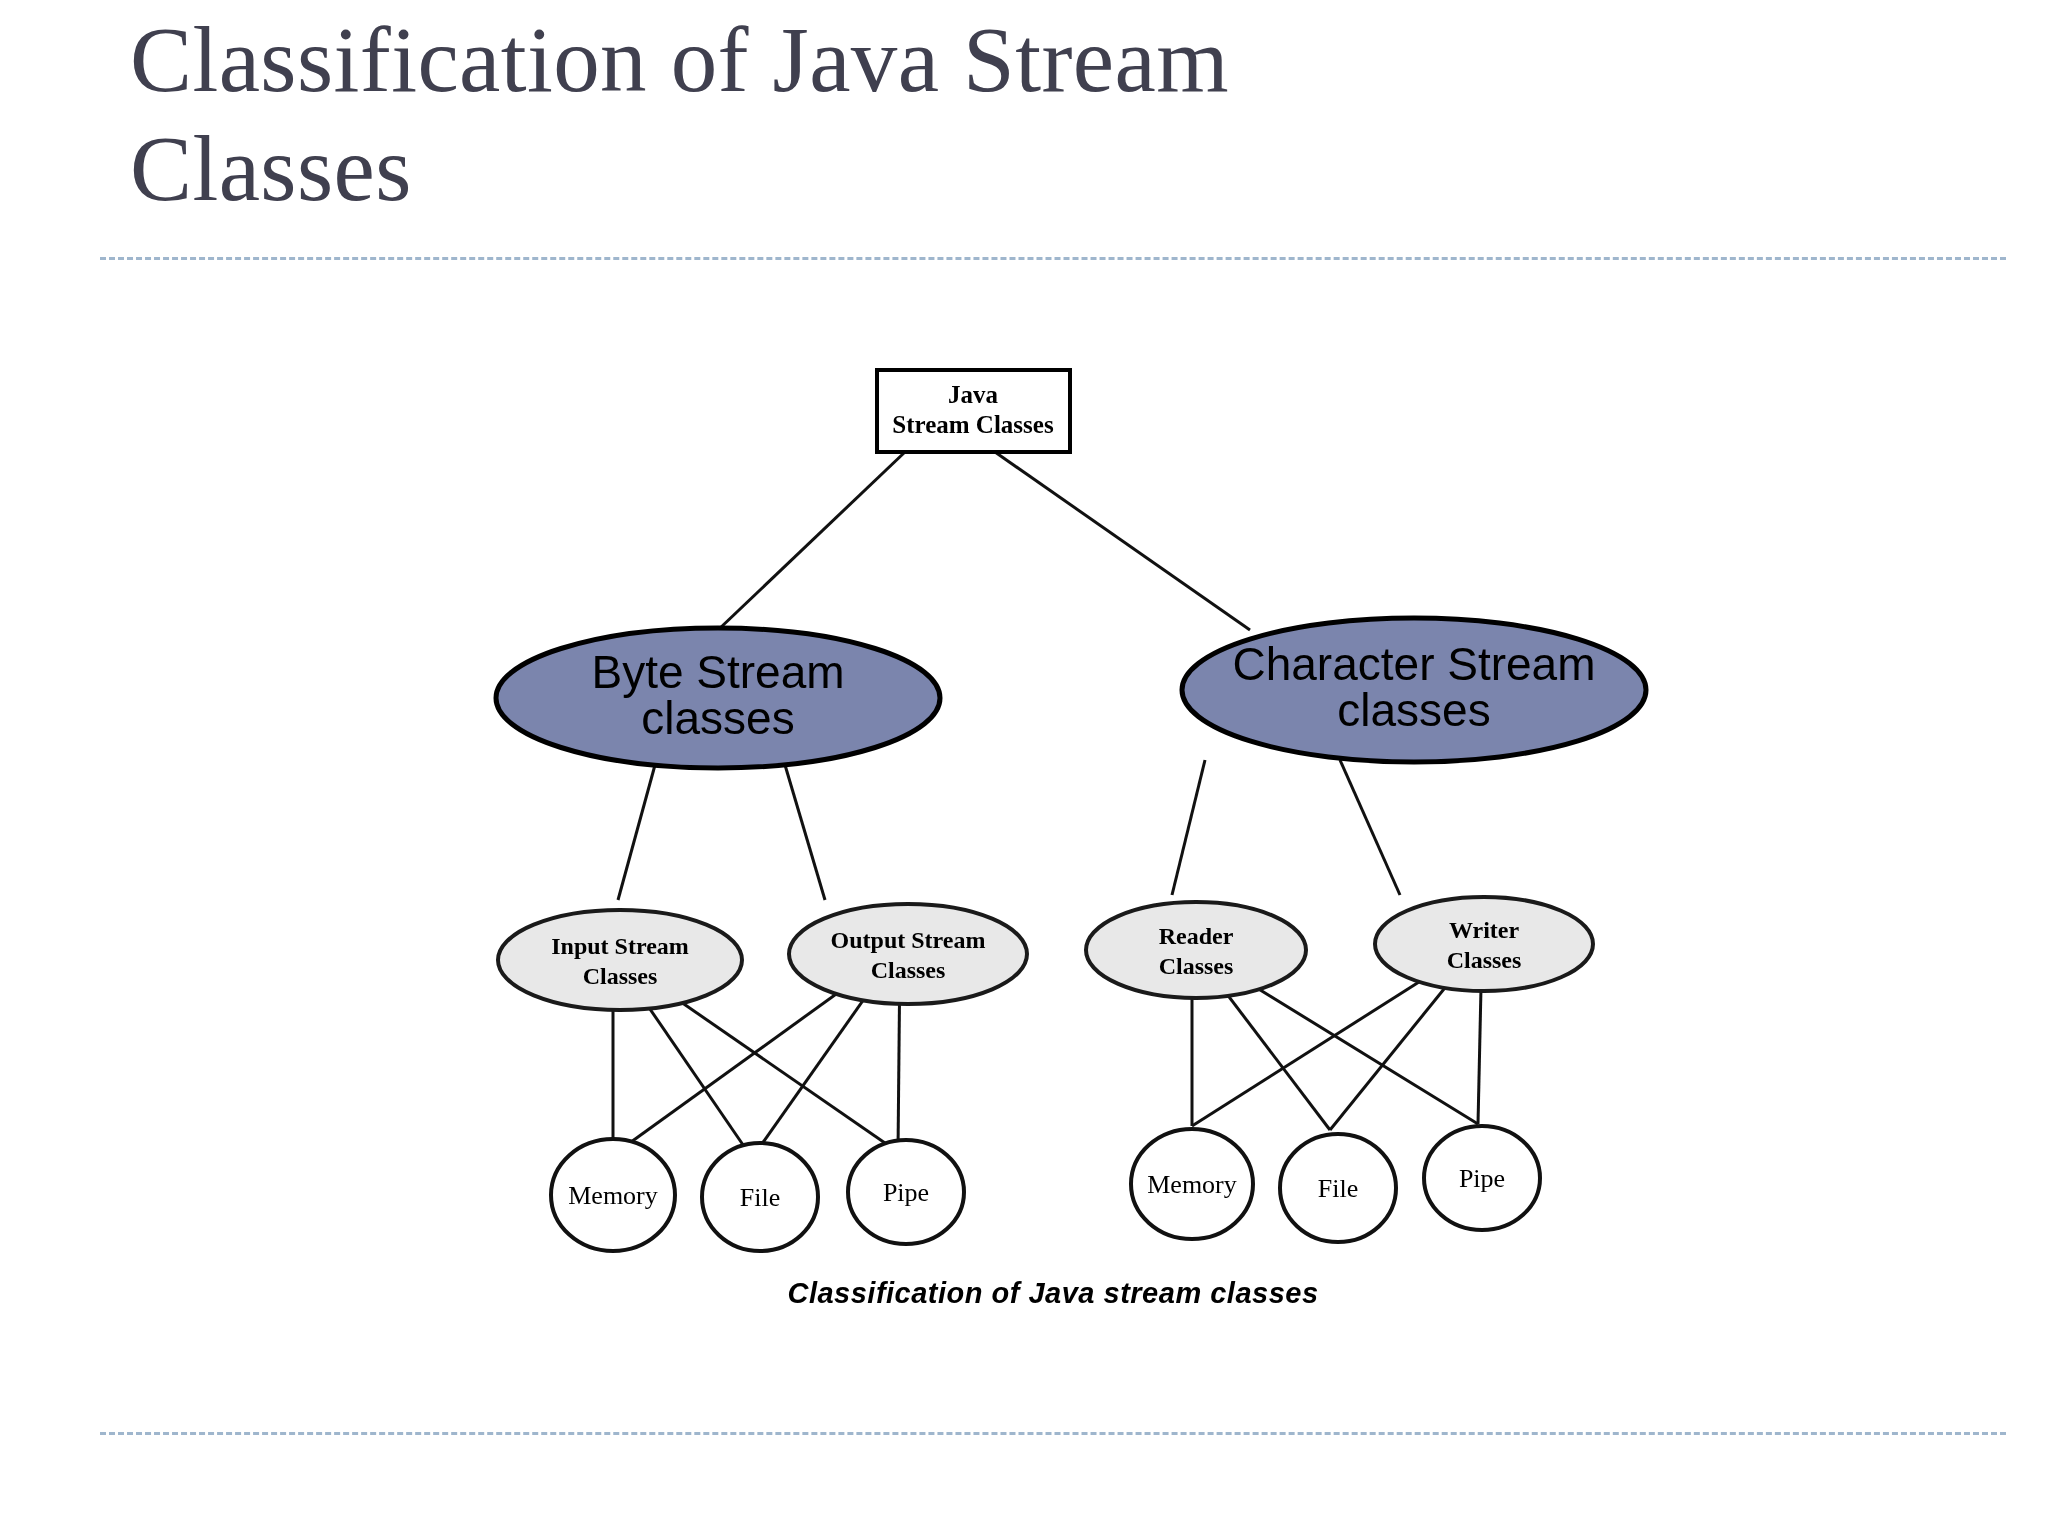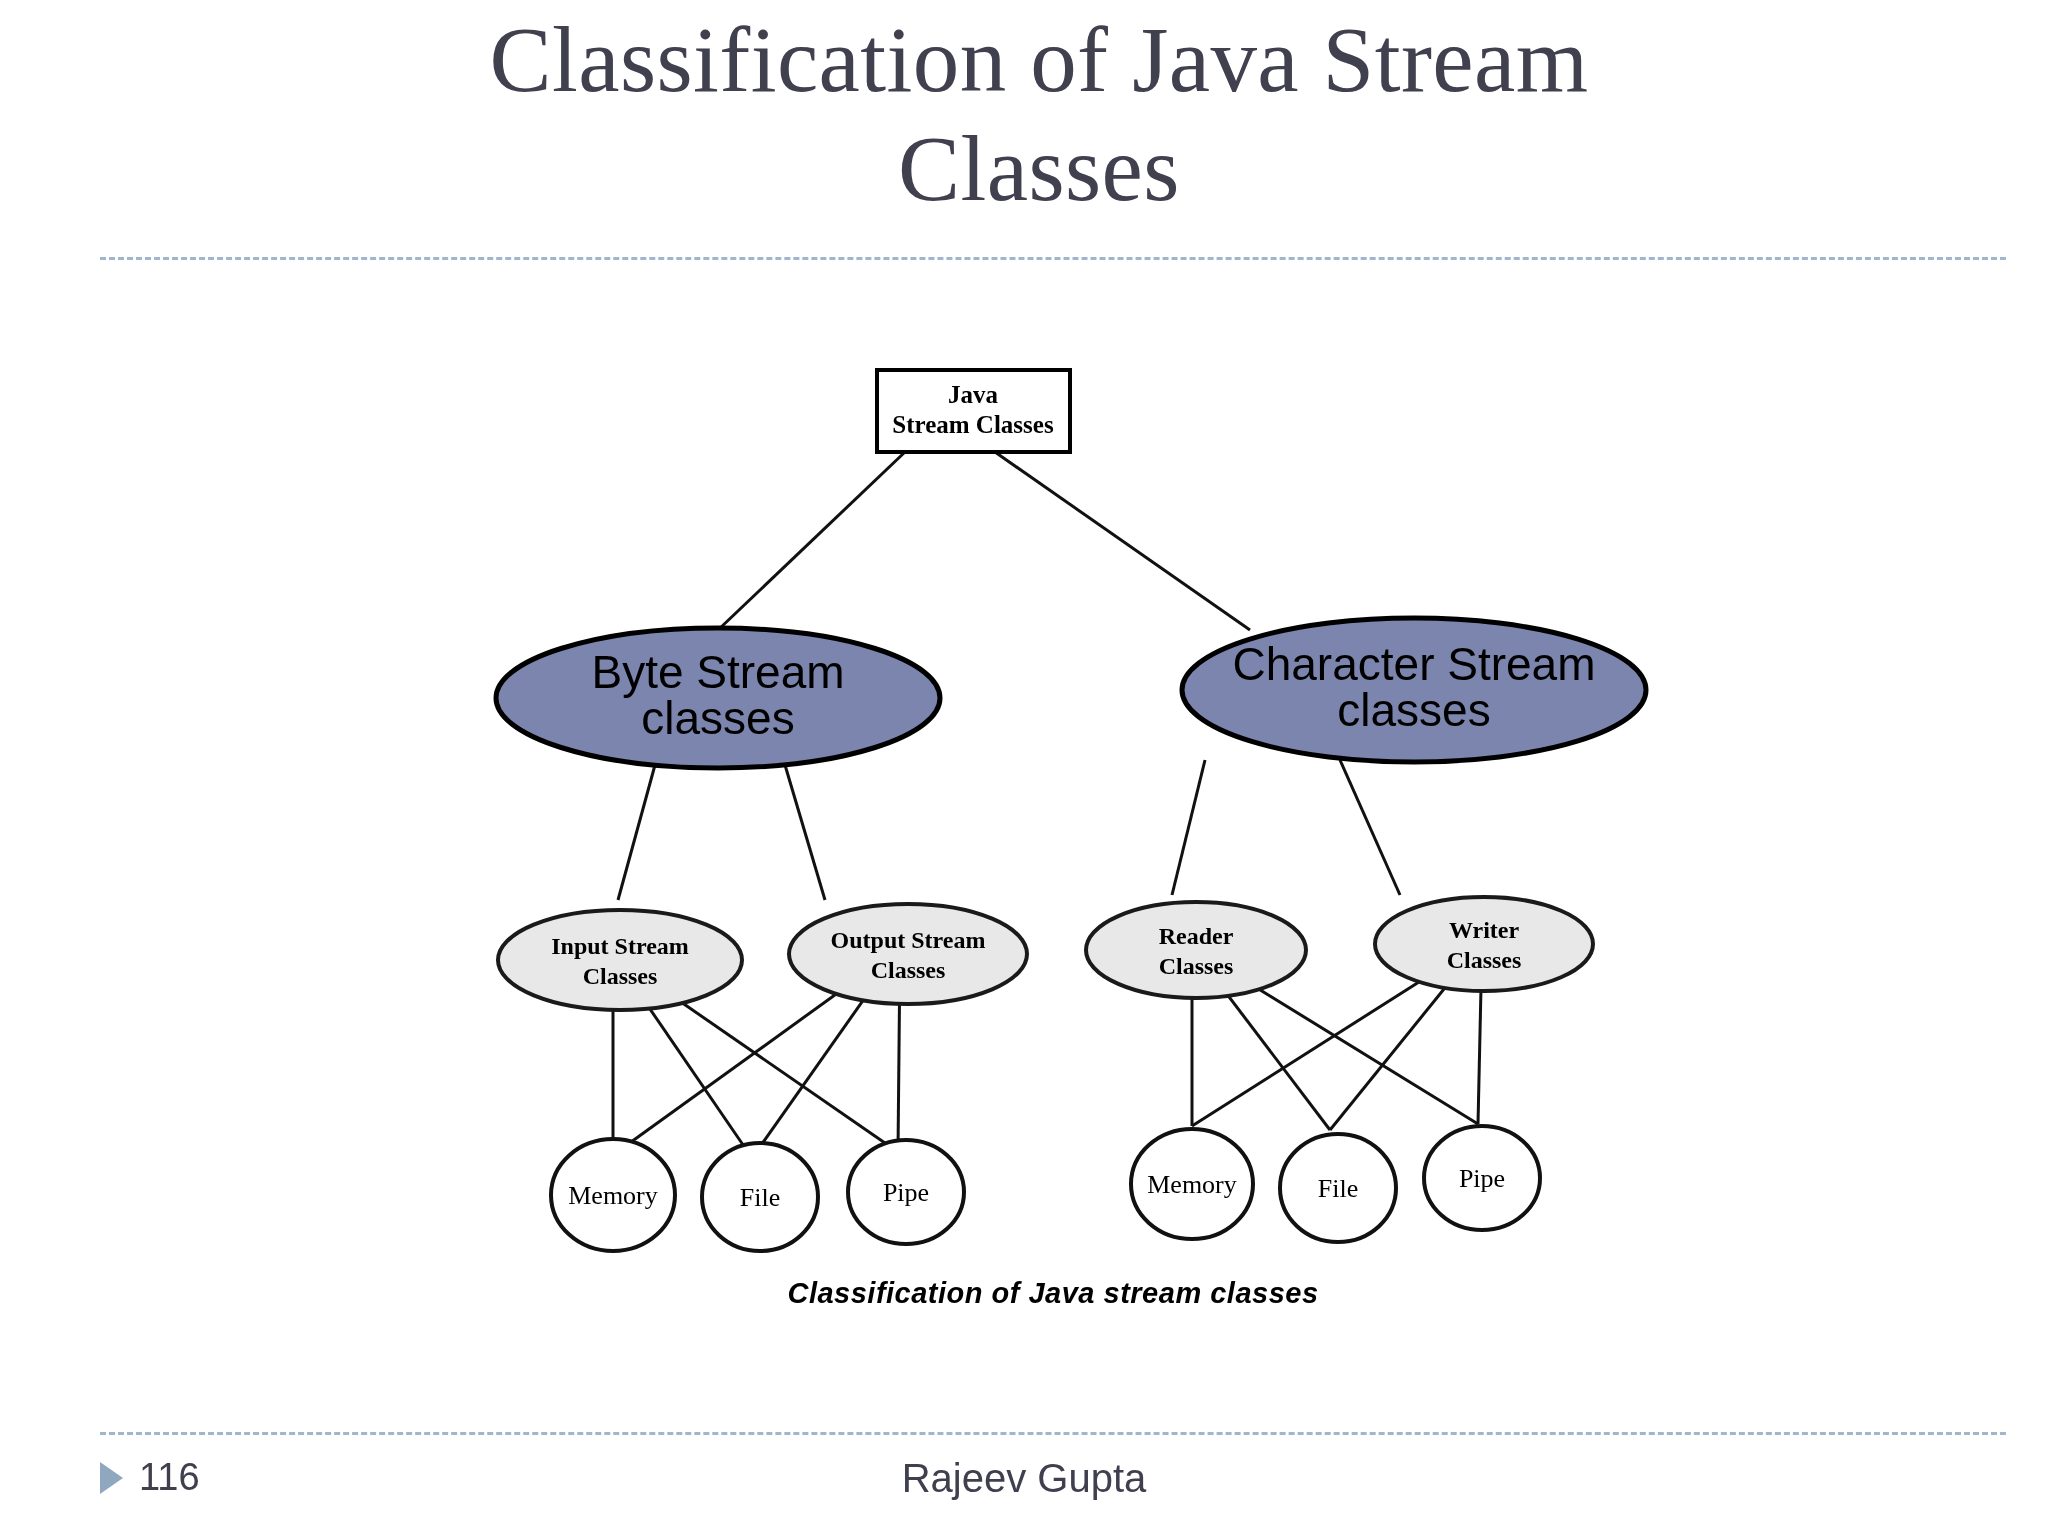--- a/index.html
+++ b/index.html
@@ -18,24 +18,23 @@
   
   .slide {
     position: absolute;
     inset: 0;
     background: #ffffff;
   }
 
   
   .title-block {
     position: absolute;
-    left: 124px;
+    left: 130px;
     top: 6px;
     width: 1830px;
-    text-align: center;
   }
   .slide-title {
     font-family: "Liberation Serif", serif;
     font-size: 93px;
     line-height: 1.17;
     color: #40404f;
     letter-spacing: 0.4px;
     font-weight: normal;
     margin: 0;
     white-space: pre-line;
@@ -279,21 +278,14 @@
         <text class="t-leaf" x="1482" y="887">Pipe</text>
       </g>
 
       <text class="t-caption" x="1053" y="1003">Classification of Java stream classes</text>
 
     </svg>
   </div>
 
   <div class="rule rule-bottom"></div>
 
-  <div class="footer">
-    <div class="page-marker">
-      <span class="tri"></span>
-      <span class="page-num">116</span>
-    </div>
-    <div class="author">Rajeev Gupta</div>
-  </div>
 
 </div>
 
 </body></html>

